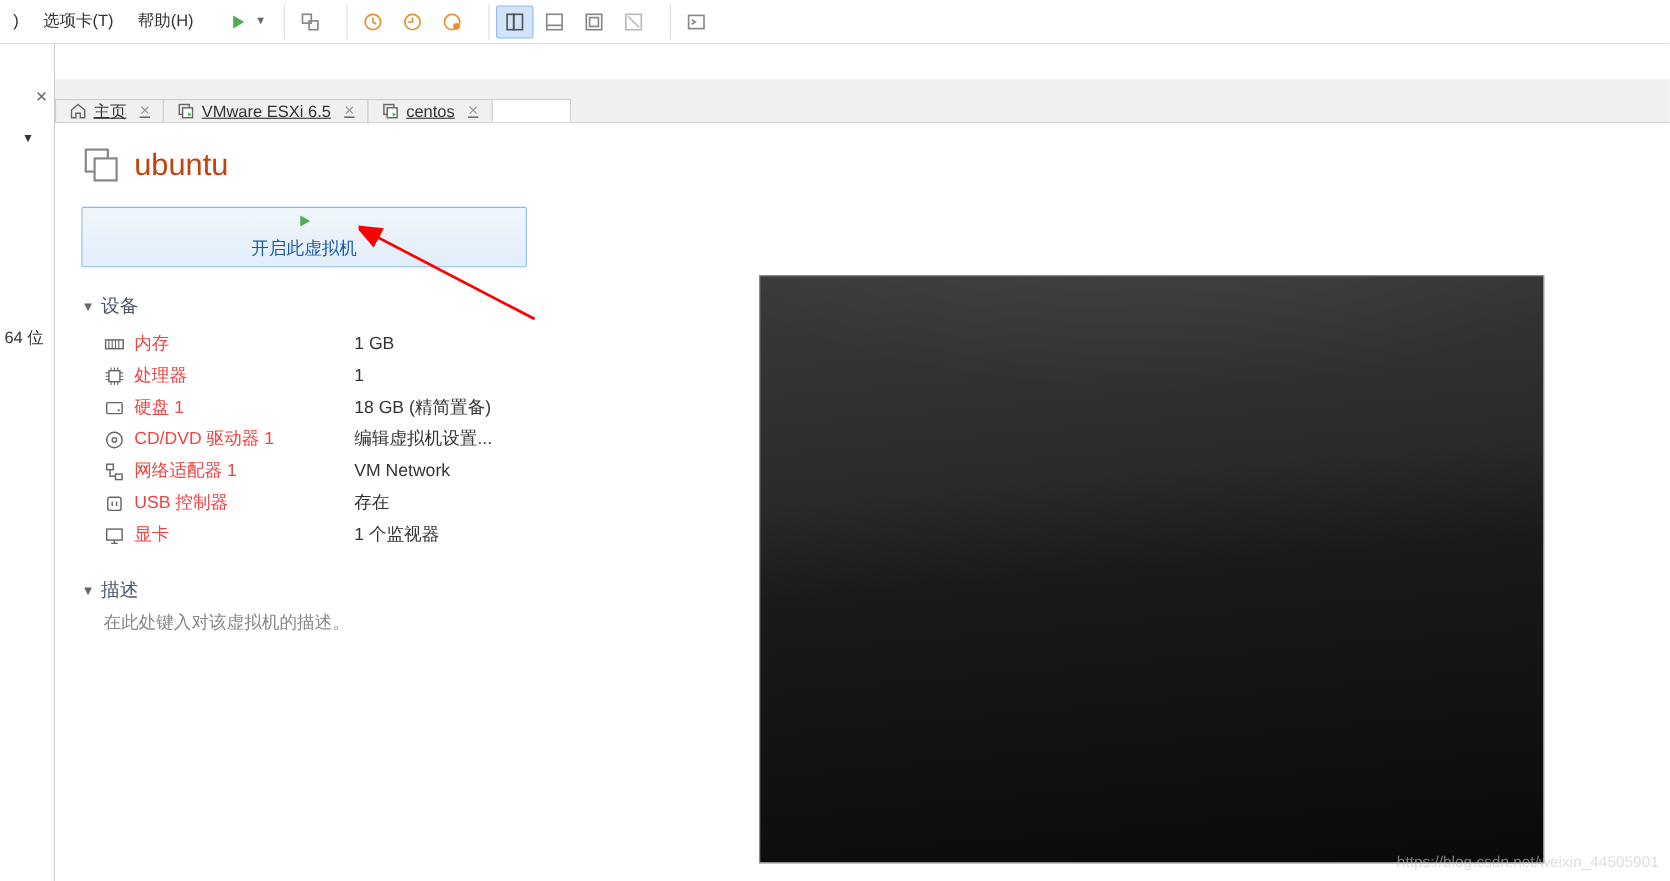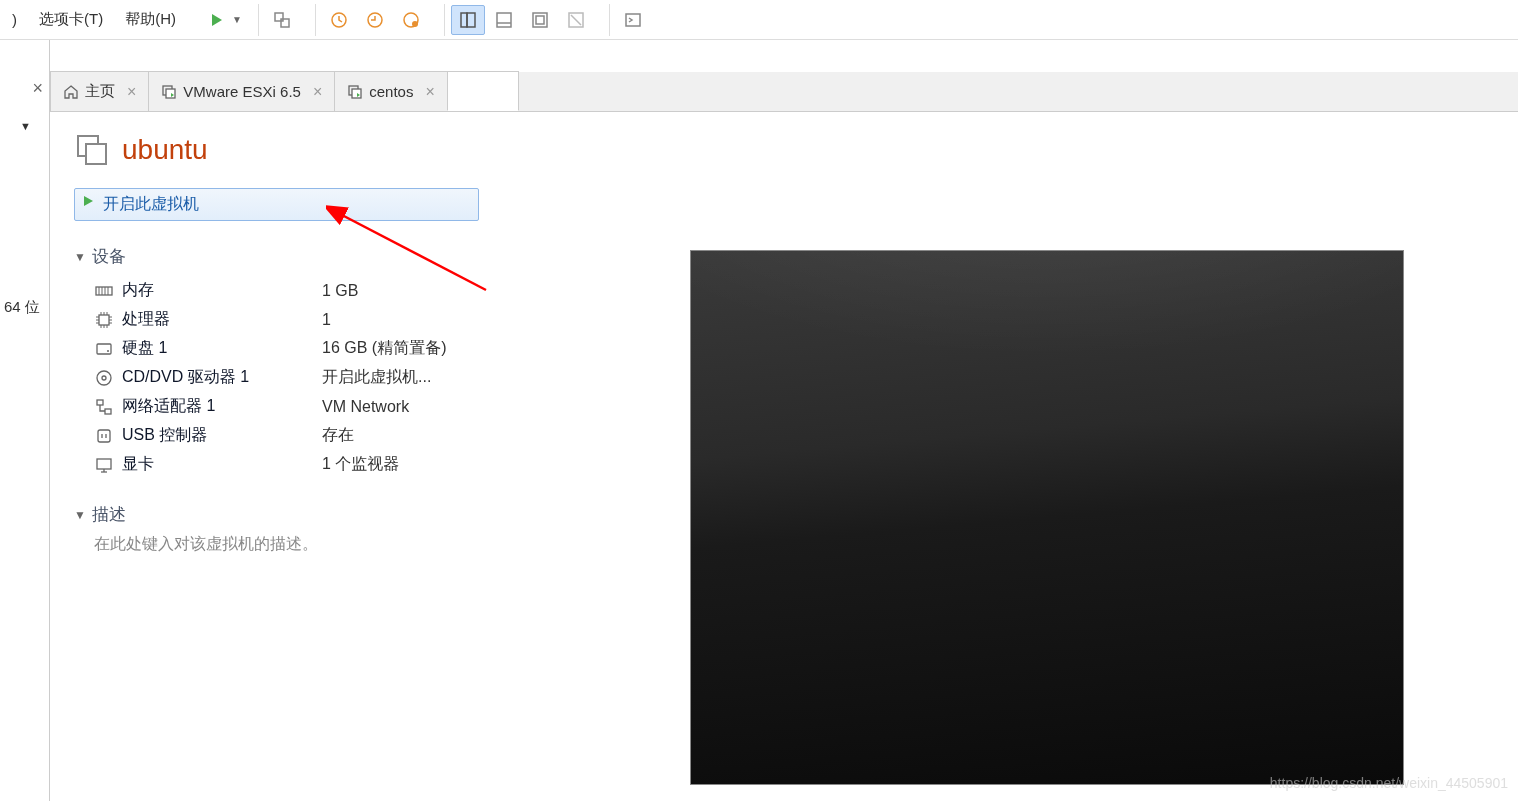--- a/index.html
+++ b/index.html
@@ -105,21 +105,22 @@
       display: flex;
       align-items: center;
       gap: 6px;
       padding: 8px 12px;
       background: #f0f0f0;
       border: 1px solid #ccc;
       border-bottom: none;
       margin-right: -1px;
       cursor: pointer;
       font-size: 15px;
-      height: 40px;
+      height: 21px;
+      text-decoration: underline;
     }
     .tab.active {
       background: #fff;
       border-bottom: 1px solid #fff;
       position: relative;
       z-index: 1;
     }
     .tab .close-x { color: #999; font-size: 16px; margin-left: 6px; }
     
     
@@ -146,29 +147,30 @@
       font-weight: 400;
     }
     
     
     .action-box {
       width: 405px;
       margin-bottom: 24px;
     }
     .power-on-btn {
       display: flex;
-      align-items: flex-start;
+      align-items: center;
       gap: 8px;
-      padding: 5px 6px;
+      padding: 5px 20px;
       border: 1px solid #90b8e8;
       background: linear-gradient(#f0f6fc, #e2eefb);
       color: #1a5ca8;
       cursor: pointer;
       font-size: 16px;
       border-radius: 2px;
+      flex-direction: column;
     }
     .edit-link {
       display: flex;
       align-items: center;
       gap: 6px;
       padding: 4px 8px;
       color: #1a5ca8;
       cursor: pointer;
       font-size: 16px;
       margin-top: 2px;
@@ -194,21 +196,21 @@
       font-size: 16px;
     }
     .device-icon {
       width: 20px;
       height: 20px;
       margin-right: 8px;
       flex-shrink: 0;
     }
     .device-name {
       width: 200px;
-      color: #0f172a;
+      color: #ef4444;
     }
     .device-value {
       color: #333;
     }
     .description-text {
       padding-left: 20px;
       color: #888;
       font-size: 16px;
     }
     
@@ -421,30 +423,30 @@
       <span class="device-name">处理器</span>
       <span class="device-value">1</span>
     </div>
 
     <div class="device-row">
       <svg class="device-icon" viewBox="0 0 20 20">
           <rect x="3" y="5" width="14" height="10" rx="1" fill="none" stroke="#666" stroke-width="1.3"></rect>
           <circle cx="14" cy="12" r="1" fill="#666"></circle>
         </svg>
       <span class="device-name">硬盘 1</span>
-      <span class="device-value">16 GB (精简置备)</span>
+      <span class="device-value">18 GB (精简置备)</span>
     </div>
 
     <div class="device-row">
       <svg class="device-icon" viewBox="0 0 20 20">
           <circle cx="10" cy="10" r="7" fill="none" stroke="#666" stroke-width="1.3"></circle>
           <circle cx="10" cy="10" r="2" fill="none" stroke="#666" stroke-width="1.3"></circle>
         </svg>
       <span class="device-name">CD/DVD 驱动器 1</span>
-      <span class="device-value">开启此虚拟机...</span>
+      <span class="device-value">编辑虚拟机设置...</span>
     </div>
 
     <div class="device-row">
       <svg class="device-icon" viewBox="0 0 20 20">
           <rect x="3" y="3" width="6" height="5" fill="none" stroke="#666" stroke-width="1.3"></rect>
           <rect x="11" y="12" width="6" height="5" fill="none" stroke="#666" stroke-width="1.3"></rect>
           <path d="M6 8 L6 14 L11 14" fill="none" stroke="#666" stroke-width="1.3"></path>
         </svg>
       <span class="device-name">网络适配器 1</span>
       <span class="device-value">VM Network</span>

